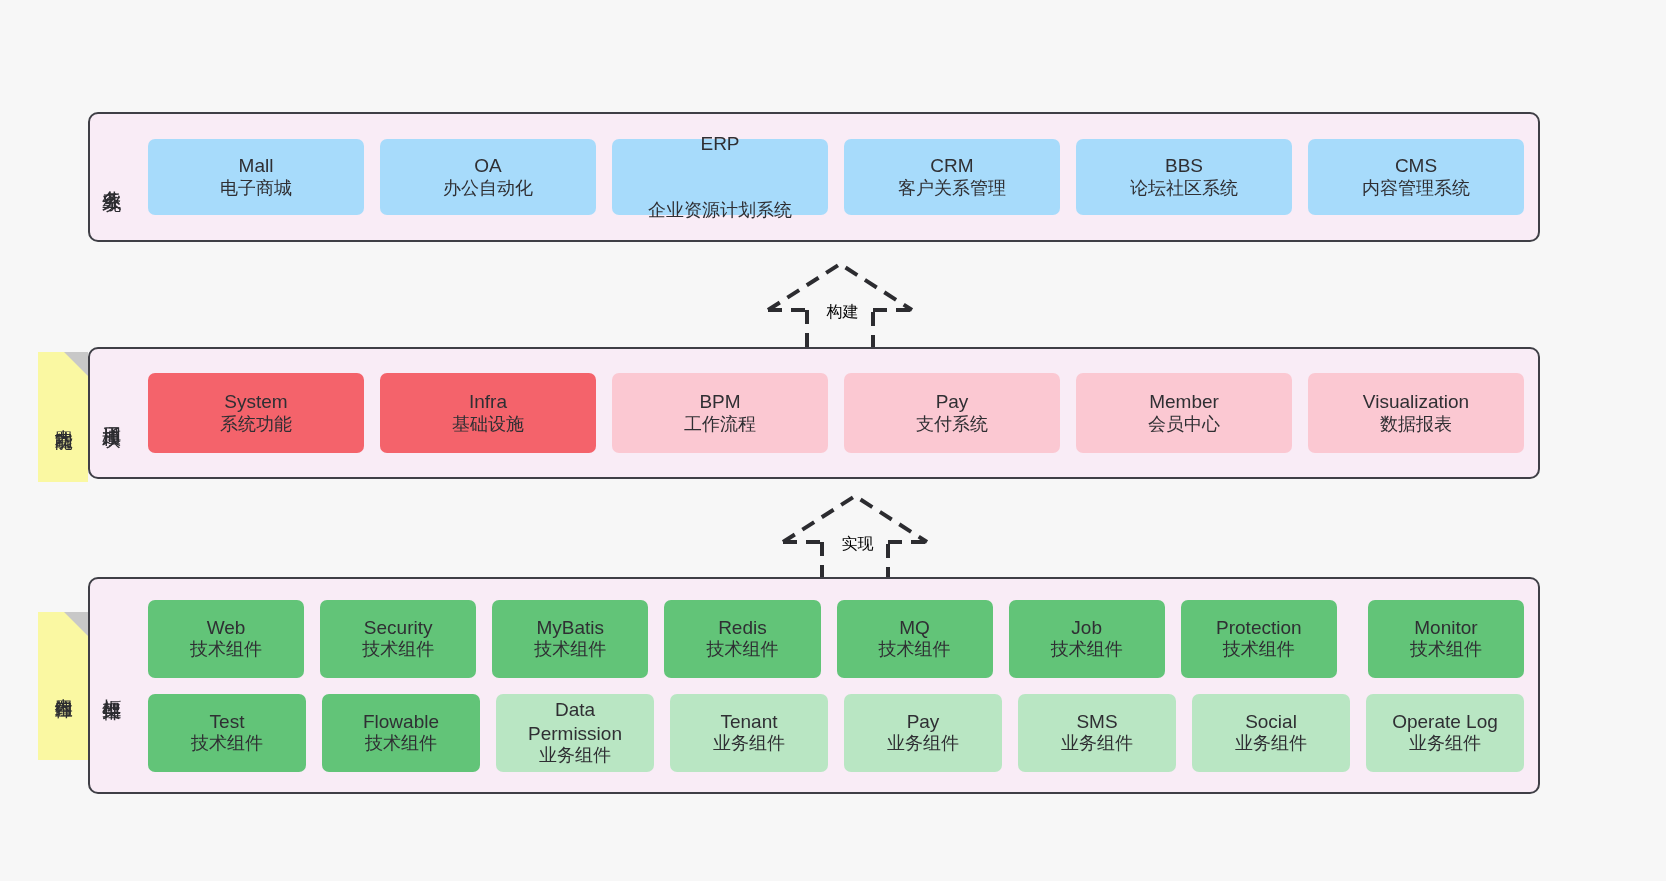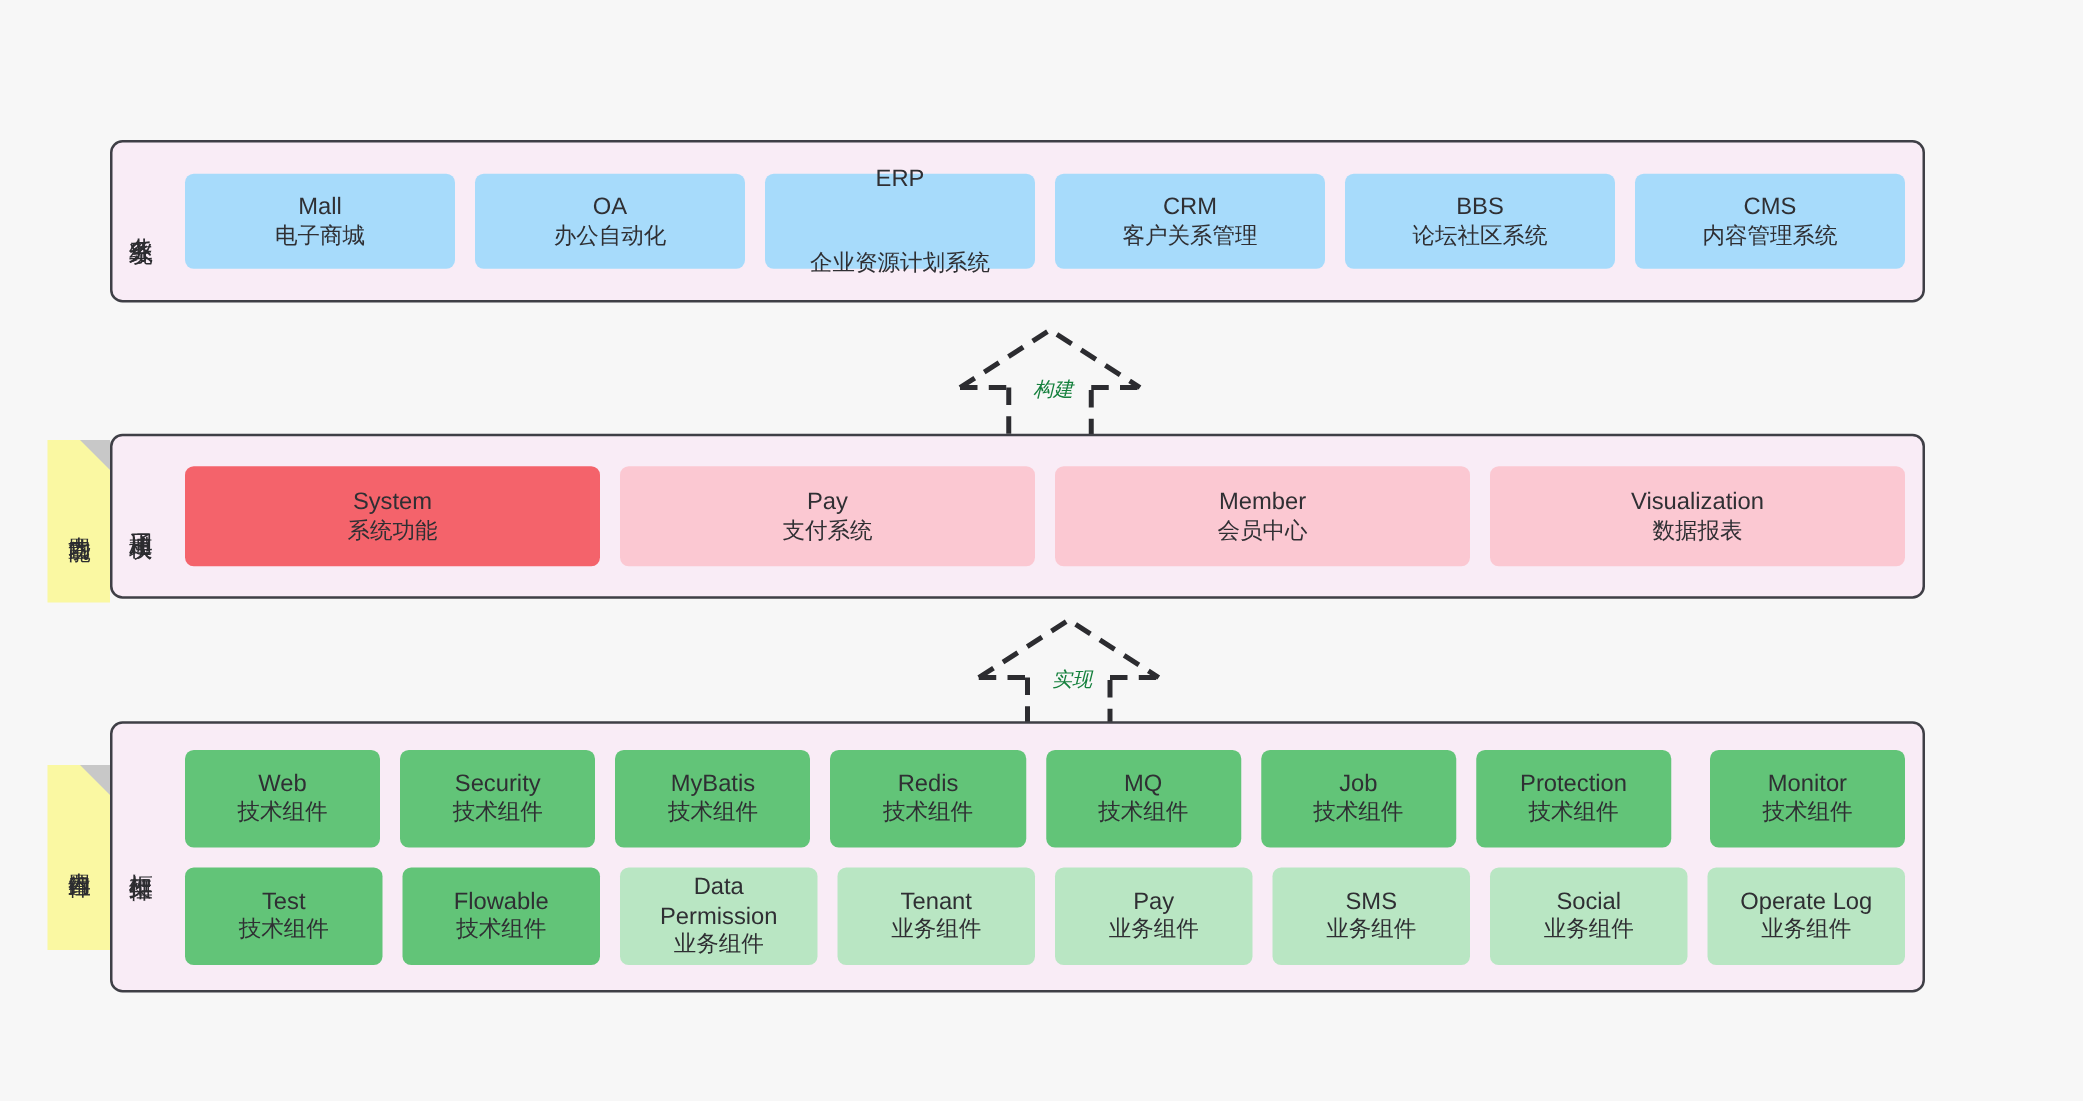--- a/index.html
+++ b/index.html
@@ -112,24 +112,23 @@
     width: 160px;
     height: 100px;
   }
   .arrow svg { display: block; width: 160px; height: 100px; }
   .arrow .arrow-label {
     position: absolute;
     left: 50%;
     transform: translateX(-42%);
     top: 44px;
     font-size: 16px;
-    color: #15803d;
+    color: #000000;
     background: transparent;
     white-space: nowrap;
-    font-style: italic;
   }
   #arrow-build   { left: 760px; top: 258px; }
   #arrow-realize { left: 775px; top: 490px; }
 </style>
 </head>
 <body>
 
 <div id="canvas">
 
   <div class="layer" id="layer-business">
@@ -180,20 +179,28 @@
   </div>
 
   <div class="layer" id="layer-common">
     <div class="layer-title">通用模块</div>
     <div class="layer-body">
       <div class="row">
         <div class="cell" style="background: rgb(244, 99, 107);">
           <span class="ln-en">System</span>
           <span class="ln-cn">系统功能</span>
         </div>
+        <div class="cell" style="background: rgb(244, 99, 107);">
+          <span class="ln-en">Infra</span>
+          <span class="ln-cn">基础设施</span>
+        </div>
+        <div class="cell" style="background: rgb(251, 200, 210);">
+          <span class="ln-en">BPM</span>
+          <span class="ln-cn">工作流程</span>
+        </div>
         <div class="cell" style="background: rgb(251, 200, 210);">
           <span class="ln-en">Pay</span>
           <span class="ln-cn">支付系统</span>
         </div>
         <div class="cell" style="background: rgb(251, 200, 210);">
           <span class="ln-en">Member</span>
           <span class="ln-cn">会员中心</span>
         </div>
         <div class="cell" style="background: rgb(251, 200, 210);">
           <span class="ln-en">Visualization</span>

